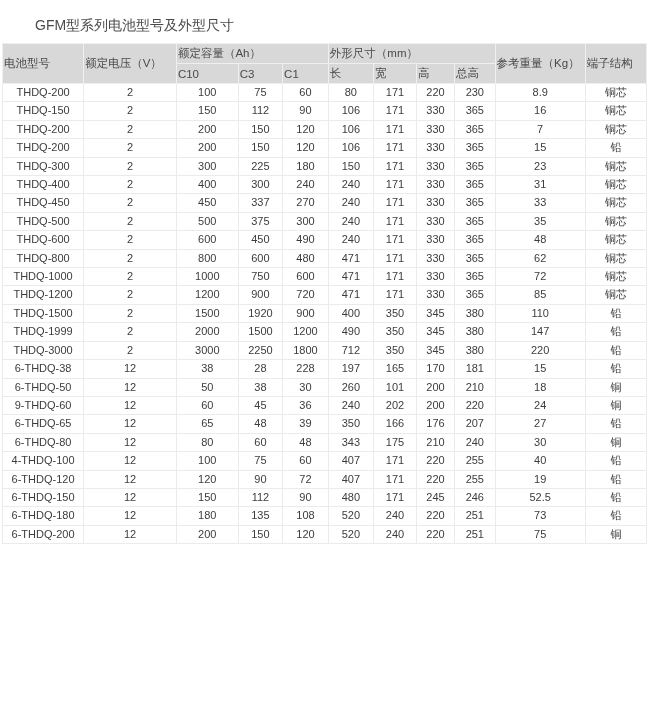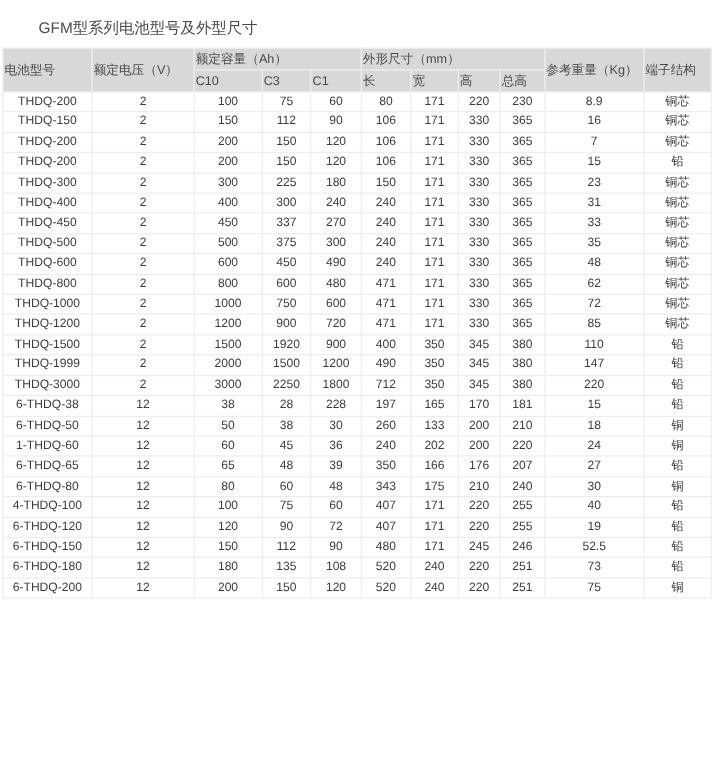--- a/index.html
+++ b/index.html
@@ -337,29 +337,29 @@
     <td>铅</td>
   </tr>
 
   <tr>
     <td>6-THDQ-50</td>
     <td>12</td>
     <td>50</td>
     <td>38</td>
     <td>30</td>
     <td>260</td>
-    <td>133</td>
+    <td>101</td>
     <td>200</td>
     <td>210</td>
     <td>18</td>
     <td>铜</td>
   </tr>
 
   <tr>
-    <td>1-THDQ-60</td>
+    <td>9-THDQ-60</td>
     <td>12</td>
     <td>60</td>
     <td>45</td>
     <td>36</td>
     <td>240</td>
     <td>202</td>
     <td>200</td>
     <td>220</td>
     <td>24</td>
     <td>铜</td>

